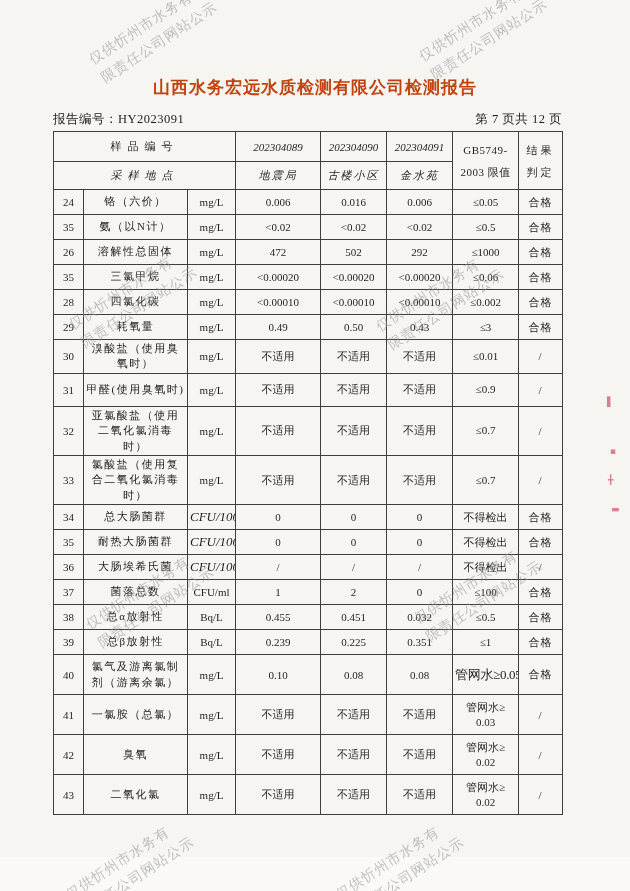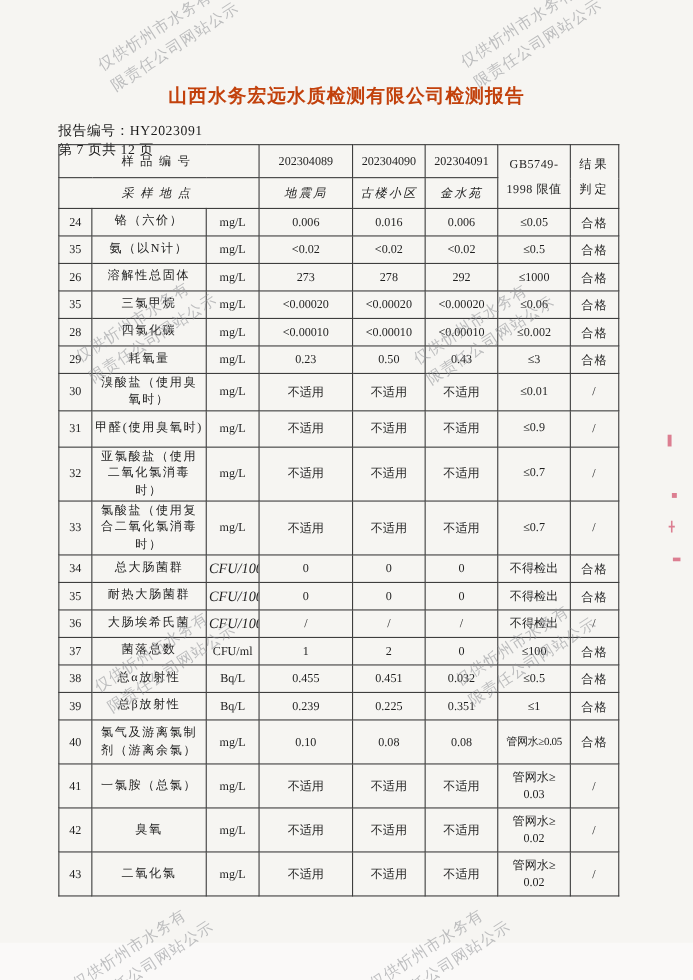--- a/index.html
+++ b/index.html
@@ -54,21 +54,20 @@
     font-weight: bold;
     font-size: 17px;
     letter-spacing: 1px;
     color: #c2410c;
   }
   .meta-row {
     position: absolute; left: 53px; top: 111px; width: 509px;
     display: flex; justify-content: space-between;
     font-size: 12.5px; color: #1c1c1c;
     letter-spacing: 0.5px;
-    flex-direction: column;
   }
 
   
   table.report {
     position: absolute; left: 53px; top: 131px;
     width: 509px;
     border-collapse: collapse;
     table-layout: fixed;
     background: transparent;
     z-index: 2;
@@ -82,37 +81,37 @@
     padding: 1px 2px;
     overflow: hidden;
   }
   thead tr.hr1 { height: 30px; }
   thead tr.hr2 { height: 28px; font-style: italic; }
   tbody tr { height: 25px; }
   tbody tr:nth-child(n+7):nth-child(-n+10) { height: 33px; }
   tbody tr:nth-last-child(-n+4) { height: 40px; }
 
   td.h-label { letter-spacing: 6px; font-size: 11.5px; }
-  td.h-sample { font-size: 11.5px; }
+  td.h-sample { font-size: 11.5px; font-style: italic; }
   td.h-loc { font-size: 11px; letter-spacing: 2px; }
   td.h-limit { font-size: 11px; line-height: 2.0; letter-spacing: 0.5px; }
   td.h-result { font-size: 11px; line-height: 2.0; letter-spacing: 3px; }
 
   td.no { font-size: 11px; }
   td.name {
     text-align: left;
     padding: 2px 3px 2px 5px;
     letter-spacing: 1.5px;
     line-height: 1.4;
   }
   td.unit { font-size: 10px; letter-spacing: 0; }
   td.unit.tiny { font-size: 13px; font-style: italic; }
   td.val { font-size: 11px; }
   td.limit { font-size: 10.5px; line-height: 1.35; }
-  td.limit.nowrap { font-size: 10px; white-space: nowrap; letter-spacing: -0.3px; }
+  td.limit.nowrap { font-size: 13px; white-space: nowrap; letter-spacing: -0.3px; }
   td.result { font-size: 10.5px; letter-spacing: 1px; }
 
   
   .red-frag {
     position: absolute;
     color: rgba(206,62,92,0.65);
     font-size: 9px;
     line-height: 1;
     z-index: 7;
     pointer-events: none;
@@ -175,21 +174,21 @@
         <col style="width:44px">
     </colgroup>
     <thead>
       <tr class="hr1">
         <td colspan="3" class="h-label">样品编号</td>
         <td class="h-sample">202304089</td>
         <td class="h-sample">202304090</td>
         <td class="h-sample">202304091</td>
         <td rowspan="2" class="h-limit">
           <span>GB5749-</span><br>
-          <span>1998 限值</span>
+          <span>2003 限值</span>
         </td>
         <td rowspan="2" class="h-result">
           <span>结果</span><br>
           <span>判定</span>
         </td>
       </tr>
       <tr class="hr2">
         <td colspan="3" class="h-label">采样地点</td>
         <td class="h-loc">地震局</td>
         <td class="h-loc">古楼小区</td>
@@ -214,22 +213,22 @@
           <td class="val">&lt;0.02</td>
           <td class="val">&lt;0.02</td>
           <td class="val">&lt;0.02</td>
           <td class="limit">≤0.5</td>
           <td class="result">合格</td>
         </tr>
         <tr>
           <td class="no">26</td>
           <td class="name">溶解性总固体</td>
           <td class="unit">mg/L</td>
-          <td class="val">273</td>
-          <td class="val">278</td>
+          <td class="val">472</td>
+          <td class="val">502</td>
           <td class="val">292</td>
           <td class="limit">≤1000</td>
           <td class="result">合格</td>
         </tr>
         <tr>
           <td class="no">35</td>
           <td class="name">三氯甲烷</td>
           <td class="unit">mg/L</td>
           <td class="val">&lt;0.00020</td>
           <td class="val">&lt;0.00020</td>
@@ -244,21 +243,21 @@
           <td class="val">&lt;0.00010</td>
           <td class="val">&lt;0.00010</td>
           <td class="val">&lt;0.00010</td>
           <td class="limit">≤0.002</td>
           <td class="result">合格</td>
         </tr>
         <tr>
           <td class="no">29</td>
           <td class="name">耗氧量</td>
           <td class="unit">mg/L</td>
-          <td class="val">0.23</td>
+          <td class="val">0.49</td>
           <td class="val">0.50</td>
           <td class="val">0.43</td>
           <td class="limit">≤3</td>
           <td class="result">合格</td>
         </tr>
         <tr>
           <td class="no">30</td>
           <td class="name">溴酸盐（使用臭氧时）</td>
           <td class="unit">mg/L</td>
           <td class="val">不适用</td>

